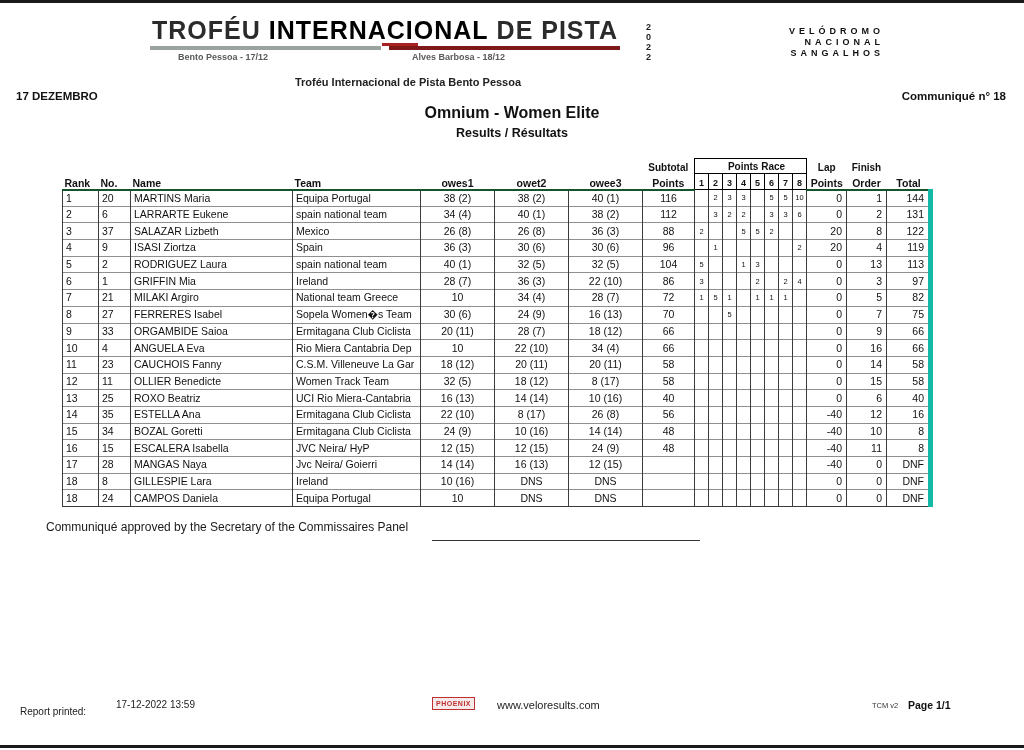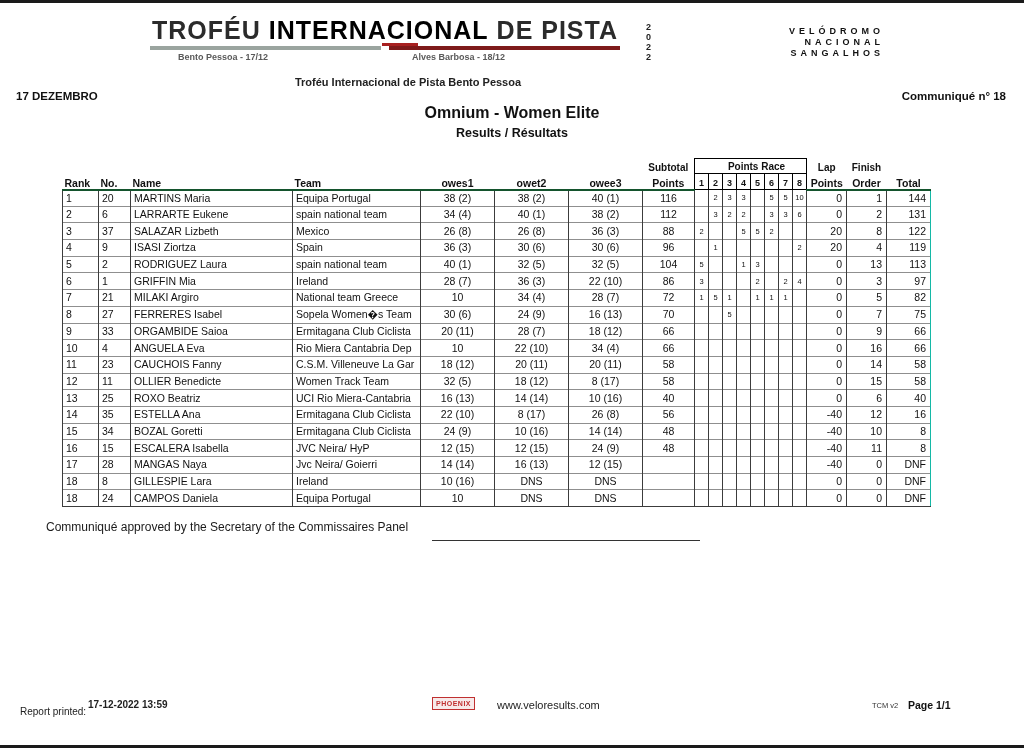--- a/index.html
+++ b/index.html
@@ -40,33 +40,33 @@
   .head-bot th{font-size:10.5px;height:15px;border-bottom:2px solid #14532d;}
   th.al{text-align:left;padding-left:2px;}
   th.ac{text-align:center;}
   th.prbox{border:1px solid #000;border-bottom:none;text-align:center;font-size:10px;padding-left:12px;}
   .head-bot th.prn{border:1px solid #000;text-align:center;font-size:9px;}
   tbody tr{height:16.7px;}
   tbody td{
     padding:0 2px;line-height:15px;white-space:nowrap;overflow:hidden;
     border-left:1px solid #3c3c3c;border-top:1px solid #8f8f8f;
   }
-  tbody td:last-child{border-right:1px solid #14b8a6;margin-left:20px;}
+  tbody td:last-child{border-right:5px solid #14b8a6;margin-left:20px;}
   tbody tr:last-child td{border-bottom:1px solid #3c3c3c;}
   td.c-rank,td.c-no,td.c-name,td.c-team{text-align:left;padding-left:3px;}
   td.c-num,td.c-sub{text-align:center;}
   td.c-pr{text-align:center;font-size:7.5px;padding:0;}
   td.c-lap,td.c-fin,td.c-total{text-align:right;padding-right:4px;}
   
   #approval{top:520px;left:46px;font-size:12px;color:#1a1a1a;}
   #sig-line{top:540px;left:432px;width:268px;height:1px;background:#333;}
   
   .footer{font-size:10px;color:#222;}
   #report-label{top:699px;left:20px;margin-top:7px;}
-  #report-value{top:699px;left:88px;font-weight:bold;}
+  #report-value{top:699px;left:116px;}
   #phoenix{top:697px;left:432px;border:1px solid #c03030;color:#c03030;background:#f7eaea;
     font-size:7px;font-weight:bold;letter-spacing:.5px;padding:2px 3px;}
   #website{top:699px;left:497px;font-size:11px;}
   #tcm{top:701px;left:872px;font-size:7.5px;color:#333;}
   #page-num{top:699px;left:908px;font-size:10.5px;font-weight:600;}
 </style>
 </head>
 <body>
 
 <div id="page">

